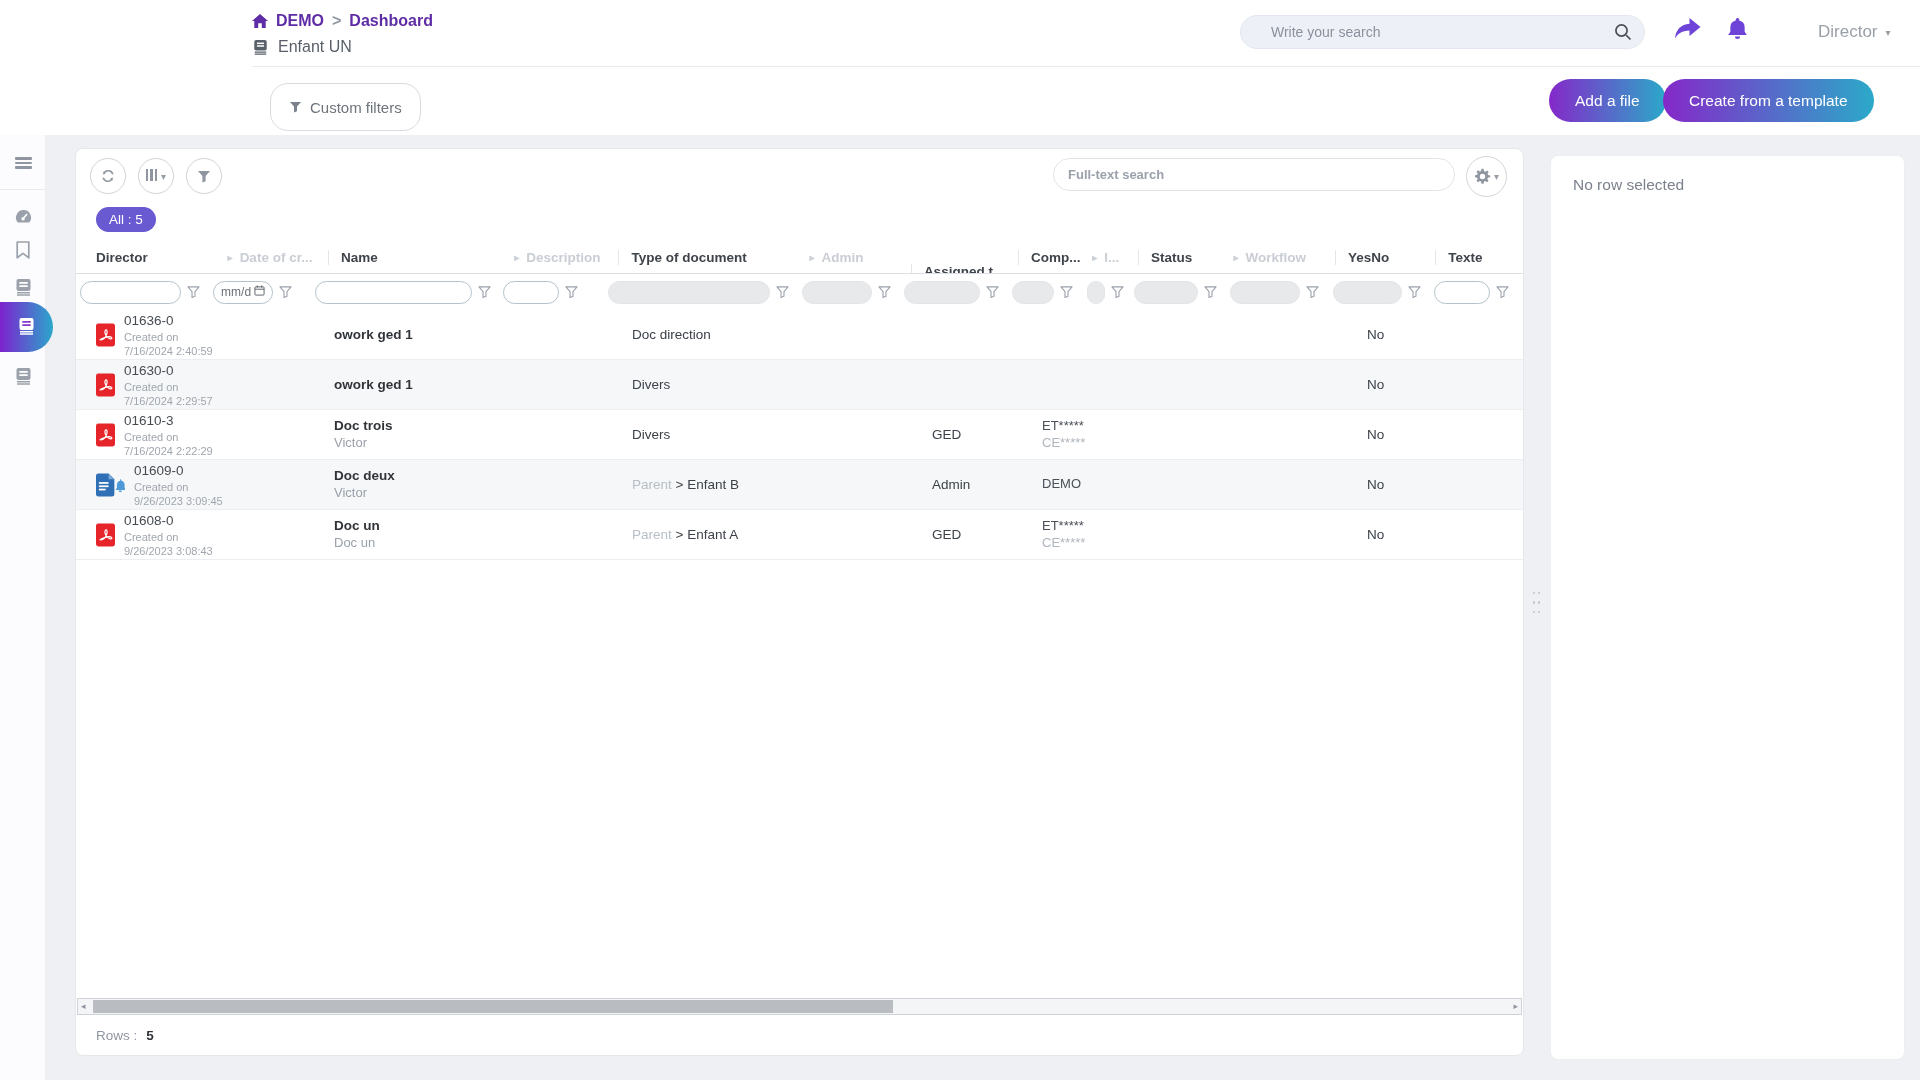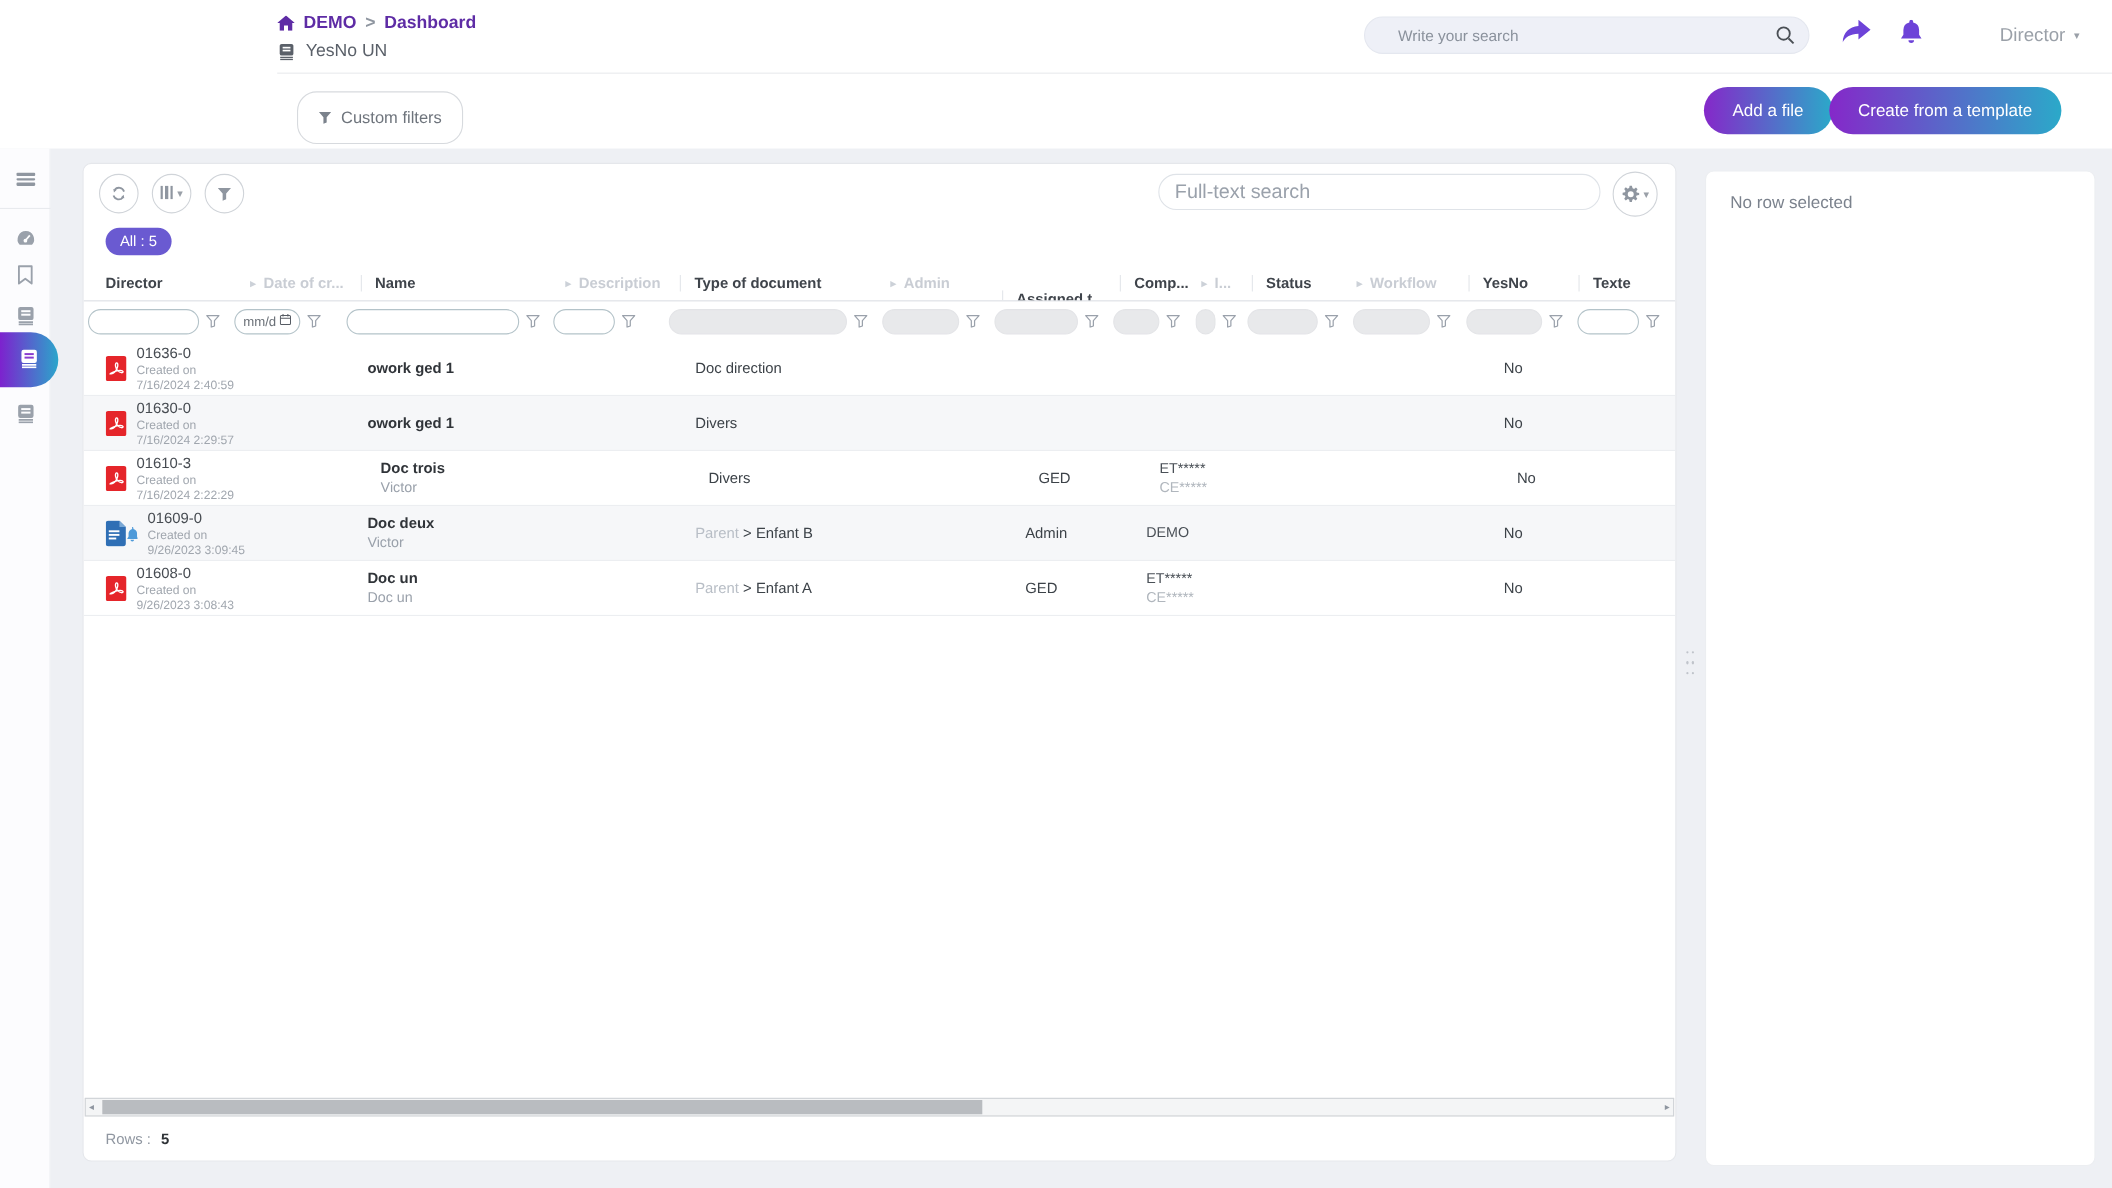--- a/index.html
+++ b/index.html
@@ -37,21 +37,21 @@
   .sb-item { position:absolute; left:0; width:46px; height:34px; display:flex; align-items:center; justify-content:center; cursor:pointer; background:none; border:none; }
   .sb-item.active { width:53px; height:50px; border-radius:0 26px 26px 0; background:linear-gradient(90deg,#7d22ce,#2ba6cb); }
 
   
   .card { position:absolute; left:75px; top:148px; width:1449px; height:908px; background:#fff; border:1px solid #e5e7eb; border-radius:8px; display:flex; flex-direction:column; overflow:hidden; z-index:3; }
   .tbl-toolbar { position:relative; height:46px; flex:0 0 auto; }
   .circ { position:absolute; top:9px; width:36px; height:36px; border-radius:50%; border:1px solid #d0d4d9; background:#fff; display:flex; align-items:center; justify-content:center; gap:2px; cursor:pointer; }
   .circ.c1 { left:14px; } .circ.c2 { left:62px; } .circ.c3 { left:110px; }
   .colbars span { display:inline-block; width:2.4px; height:12px; background:#8f96a0; margin-right:2px; }
   .ft-search { position:absolute; left:977px; top:9px; width:402px; height:33px; border:1px solid #dfe3e8; border-radius:17px; background:#fff; display:flex; align-items:center; }
-  .ft-search input { flex:1; border:none; outline:none; background:transparent; font-family:inherit; font-size:18px; padding:0 14px; color:#701a75; }
+  .ft-search input { flex:1; border:none; outline:none; background:transparent; font-family:inherit; font-size:13px; padding:0 14px; color:#701a75;font-weight:bold; }
   .ft-search input::placeholder { color:#9aa1ab; }
   .gear-btn { position:absolute; right:16px; top:7px; width:41px; height:41px; border-radius:50%; border:1px solid #d0d4d9; background:#fff; display:flex; align-items:center; justify-content:center; gap:3px; cursor:pointer; color:#8f96a0; }
   .badge-row { flex:0 0 auto; padding:12px 0 10px 20px; }
   .badge { display:inline-block; background:#6a5ad1; color:#fff; font-size:13.5px; padding:5px 13px; border-radius:14px; cursor:pointer; }
 
   .thead { flex:0 0 auto; display:flex; align-items:center; height:32px; padding-left:20px; border-bottom:1px solid #dcdfe4; overflow:hidden; }
   .th { display:flex; align-items:center; font-size:13.5px; font-weight:bold; color:#3f444b; height:100%; cursor:pointer; }
   .th.muted { color:#c9cdd4; }
   .th .exp { color:#ccd1d8; font-size:10px; margin-right:7px; }
   .th .vsep { width:1px; height:15px; background:#e3e6ea; margin-right:12px; }
@@ -106,21 +106,21 @@
     <span>Dashboard</span>
   </nav>
 
   <div class="space-line">
     <svg width="15" height="16" viewBox="0 0 16 18">
         <rect x="1" y="1" width="14" height="12" rx="2" fill="#5a6069"></rect>
         <rect x="4" y="4" width="8" height="1.7" fill="#fff"></rect>
         <rect x="4" y="7" width="8" height="1.7" fill="#fff"></rect>
         <path d="M1.5 14.8h13M1.5 17h13" stroke="#5a6069" stroke-width="1.5" fill="none"></path>
       </svg>
-    <span>YesNo UN</span>
+    <span>Enfant UN</span>
   </div>
   <div class="hdr-divider"></div>
 
   <button class="custom-filters">
     <svg width="13" height="12" viewBox="0 0 14 13">
         <path d="M1 1h12L8.6 6v5.2L5.4 12.4V6L1 1z" fill="#7b828c"></path>
       </svg>
     <span>Custom filters</span>
   </button>
 
@@ -474,21 +474,21 @@
               <path d="M2.5 0h15A2.5 2.5 0 0 1 20 2.5v19A2.5 2.5 0 0 1 17.5 24h-15A2.5 2.5 0 0 1 0 21.5v-19A2.5 2.5 0 0 1 2.5 0z" fill="#e5252a"></path>
               <path d="M4.5 17c2.6.4 5.2-1.8 6.6-5.4.8-2.1.9-4.6-.3-4.9-1-.2-1.6 1.1-1.3 3.1.4 2.7 2.8 5.8 5.7 6.2 1.5.2 2-.8 1.1-1.5-1.1-1-4.7-.6-7.2.3-1.9.7-4.2 1.7-4.6 2.2z" fill="none" stroke="#fff" stroke-width="1.3"></path>
             </svg>
           </span>
           <div>
             <div class="refline">DOC230926-01610-3</div>
             <div class="created">Created on 7/16/2024 2:22:29 AM</div>
           </div>
         </div>
         <div class="cell " style="width: 103px; flex: 0 0 103px;"></div>
-        <div class="cell " style="width: 191px; flex: 0 0 191px; margin-left: 12px;">
+        <div class="cell " style="width: 191px; flex: 0 0 191px;">
           <div>
             <div class="nm">Doc trois</div>
             <div class="subnm">Victor</div>
           </div>
         </div>
         <div class="cell " style="width: 107px; flex: 0 0 107px;"></div>
         <div class="cell " style="width: 196px; flex: 0 0 196px;">
           <div class="typ"><span>Divers</span></div>
         </div>
         <div class="cell " style="width: 104px; flex: 0 0 104px;"></div>

